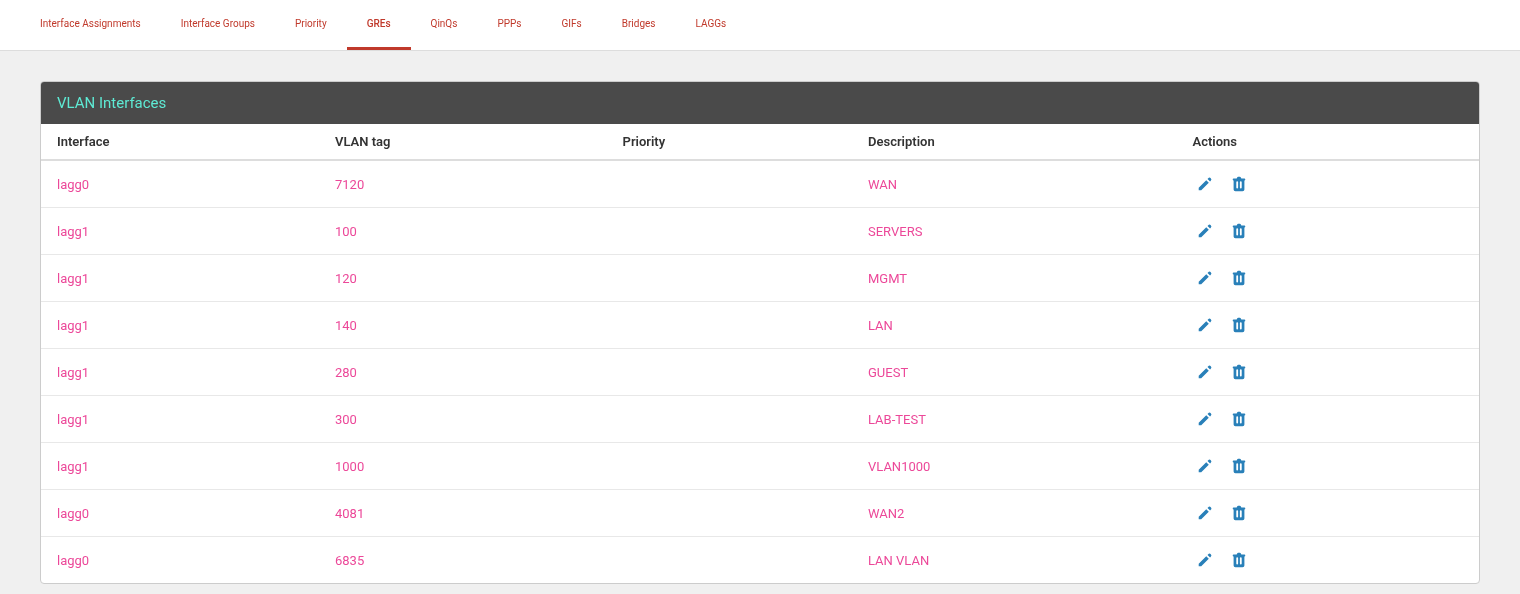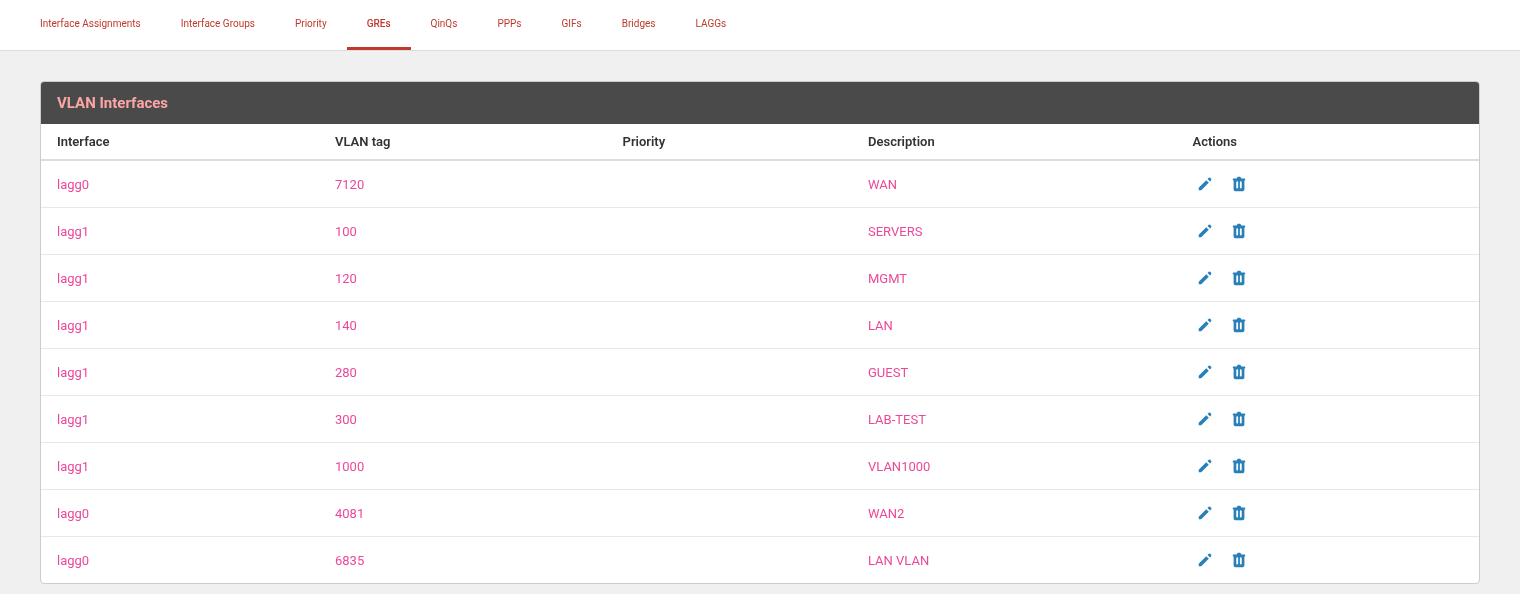--- a/index.html
+++ b/index.html
@@ -40,24 +40,24 @@
 
     .card {
       background: #fff;
       border: 1px solid #ccc;
       border-radius: 4px;
       overflow: hidden;
     }
 
     .card-header {
       background: #4a4a4a;
-      color: #fca5a5;
+      color: #5eead4;
       padding: 12px 16px;
       font-size: 15px;
-      font-weight: 700;
+      font-weight: 400;
     }
 
     table {
       width: 100%;
       border-collapse: collapse;
     }
 
     thead th {
       padding: 10px 16px;
       text-align: left;

